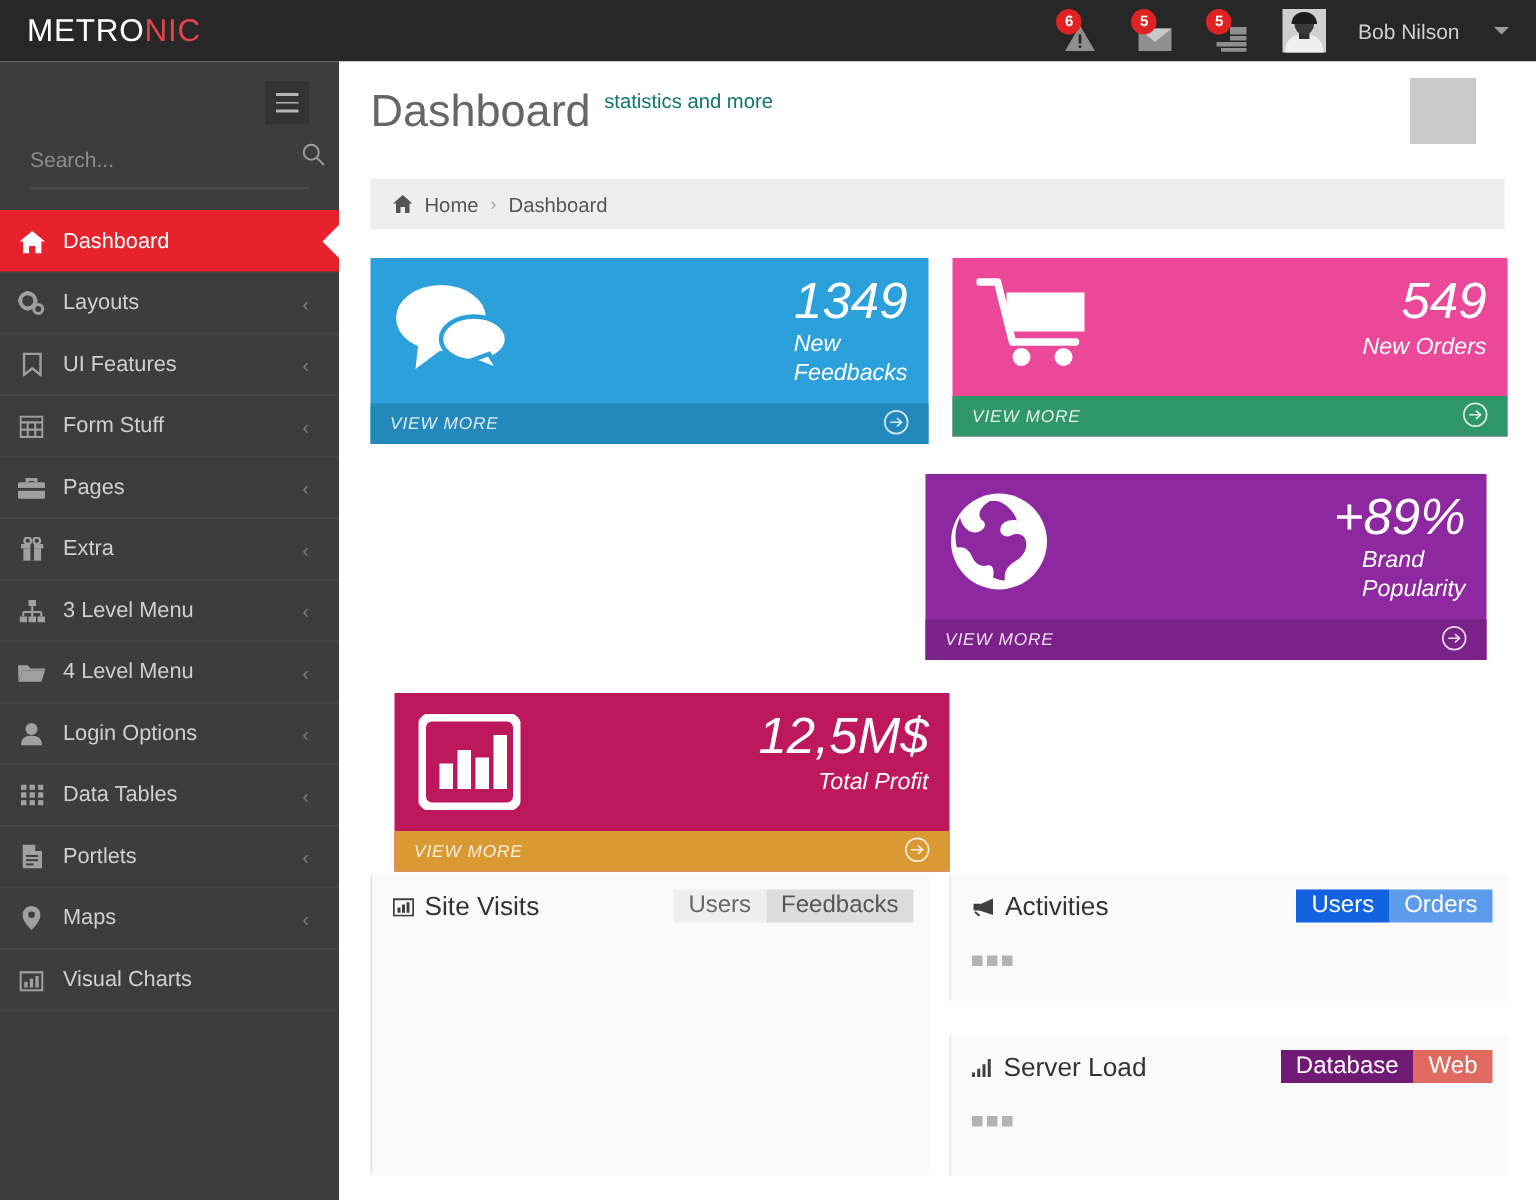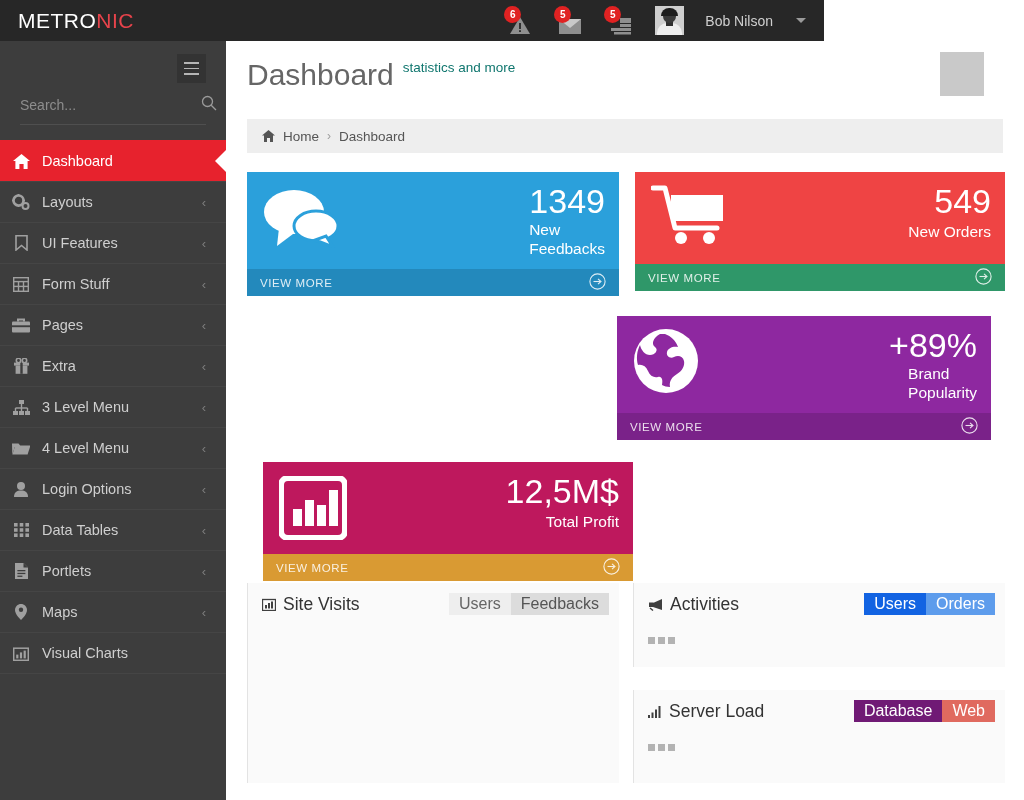--- a/index.html
+++ b/index.html
@@ -6,21 +6,21 @@
   html, body {
     width: 1024px; height: 800px;
     font-family: "Liberation Sans", sans-serif;
     background: #ffffff;
     overflow: hidden;
   }
   body { position: relative; }
 
   
   .topbar {
-    position: absolute; top: 0; left: 0; width: 824px; height: 41px;
+    position: absolute; top: 0; left: 0; width: 1024px; height: 41px;
     background: #272727;
     display: flex; align-items: center;
   }
   .brand {
     width: 226px; padding-left: 18px;
     font-size: 21px; letter-spacing: .5px;
   }
   .brand .b1 { color: #ffffff; }
   .brand .b2 { color: #e7434b; }
 
@@ -136,41 +136,41 @@
   .breadcrumb {
     margin: 23px 21px 0 21px; height: 34px; background: #eeeeee;
     display: flex; align-items: center; padding-left: 15px;
     font-size: 13.5px; color: #555555; gap: 8px;
   }
   .breadcrumb .bc-sep { color: #9e9e9e; font-size: 12px; }
   .breadcrumb a { color: #555; text-decoration: none; cursor: pointer; }
 
   
   .tiles { position: relative; margin: 0 21px; height: 430px; }
-  .tile { position: absolute; color: #fff; cursor: pointer; }
+  .tile { position: absolute; color: #fff; cursor: pointer; font-style: italic; }
   .tile .tile-body { position: relative; height: 91px; padding: 10px 13px 0 13px; }
   .tile .tile-num {
     position: absolute; right: 14px; top: 10px;
     font-size: 34px; line-height: 38px; text-align: right; font-weight: normal;
   }
   .tile .tile-desc {
     position: absolute; right: 14px; top: 48px;
     font-size: 15.5px; line-height: 19px; text-align: left;
   }
   .tile .tile-ico { position: absolute; left: 16px; top: 14px; }
   .tile .tile-foot {
     height: 27px; display: flex; align-items: center;
     padding: 0 13px; font-size: 11.5px; letter-spacing: .6px;
   }
   .tile .tile-foot .vm { opacity: .85; }
   .tile .tile-foot .arr { margin-left: auto; opacity: .85; }
 
   .tile-blue   { background: #2BA0DB; }
   .tile-blue   .tile-foot { background: #2389BC; }
-  .tile-green  { background: #ef4444; }
+  .tile-green  { background: #ec4899; }
   .tile-green  .tile-foot { background: #2F9769; }
   .tile-purple { background: #8E28A0; }
   .tile-purple .tile-foot { background: #7A2289; }
   .tile-orange { background: #be185d; }
   .tile-orange .tile-foot { background: #D99A33; }
 
   
   .portlets { position: relative; margin: 0 21px; }
   .portlet { position: absolute; background: #fafafa; border-left: 1px solid #e3e3e3; }
   .portlet-head {

